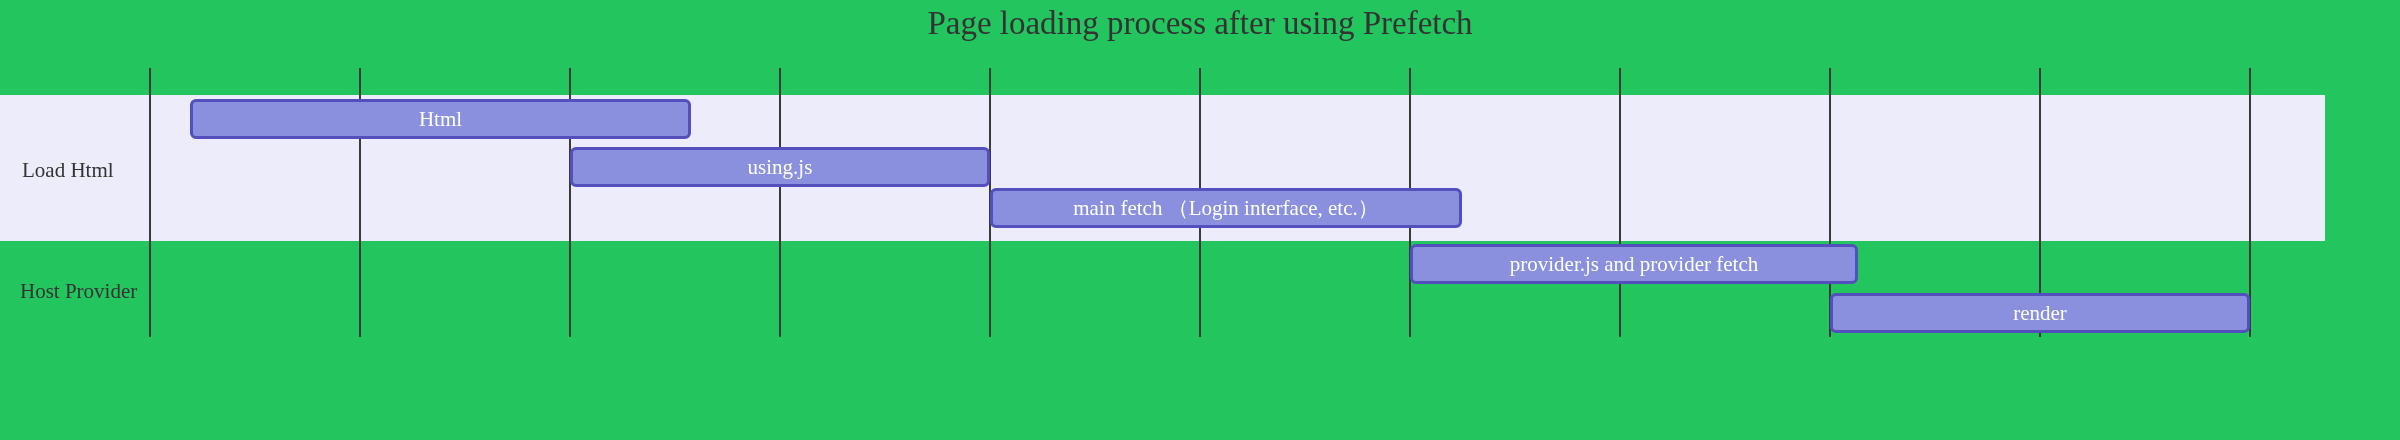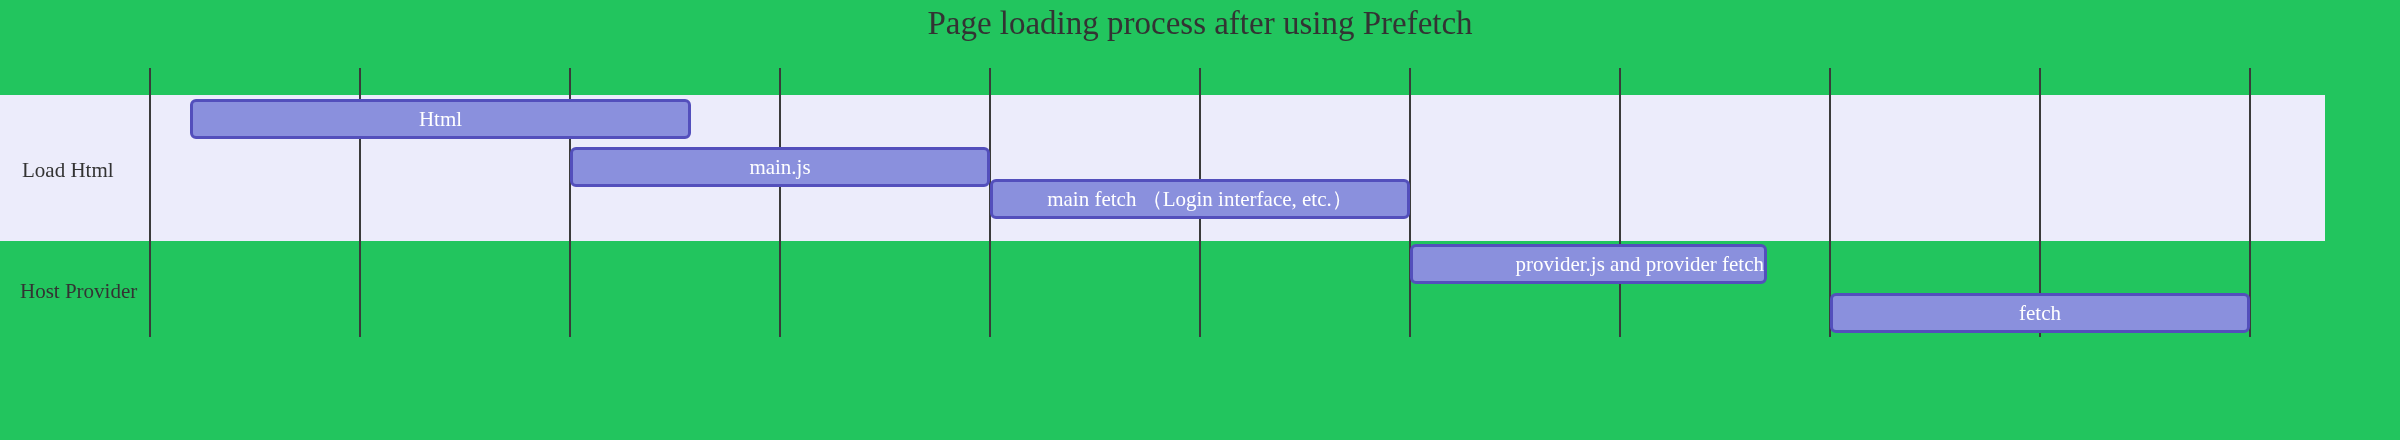--- a/index.html
+++ b/index.html
@@ -80,18 +80,18 @@
       <div class="gridline" style="left: 2039px; top: 68px; height: 269px;"></div>
       <div class="gridline" style="left: 2249px; top: 68px; height: 269px;"></div>
     </div>
 
   <div id="label-load-host" class="section-label">Load Html</div>
 
   <div id="label-load-provider" class="section-label">Host Provider</div>
 
   <div id="bars">
       <div class="task-bar" style="left: 150px; width: 501px; top: 98.5px; margin-left: 40px;">Html</div>
-      <div class="task-bar" style="left: 570px; width: 420px; top: 147px;">main.js</div>
-      <div class="task-bar" style="left: 990px; width: 420px; top: 179px;">main fetch （Login interface, etc.）</div>
-      <div class="task-bar" style="left: 1410px; width: 357px; top: 244px; text-align: right;">provider.js and provider fetch</div>
-      <div class="task-bar" style="left: 1830px; width: 420px; top: 292.5px;">fetch</div>
+      <div class="task-bar" style="left: 570px; width: 420px; top: 147px;">using.js</div>
+      <div class="task-bar" style="left: 990px; width: 472px; top: 188px;">main fetch （Login interface, etc.）</div>
+      <div class="task-bar" style="left: 1410px; width: 448px; top: 244px;">provider.js and provider fetch</div>
+      <div class="task-bar" style="left: 1830px; width: 420px; top: 292.5px;">render</div>
     </div>
 </div>
 
 </body></html>

